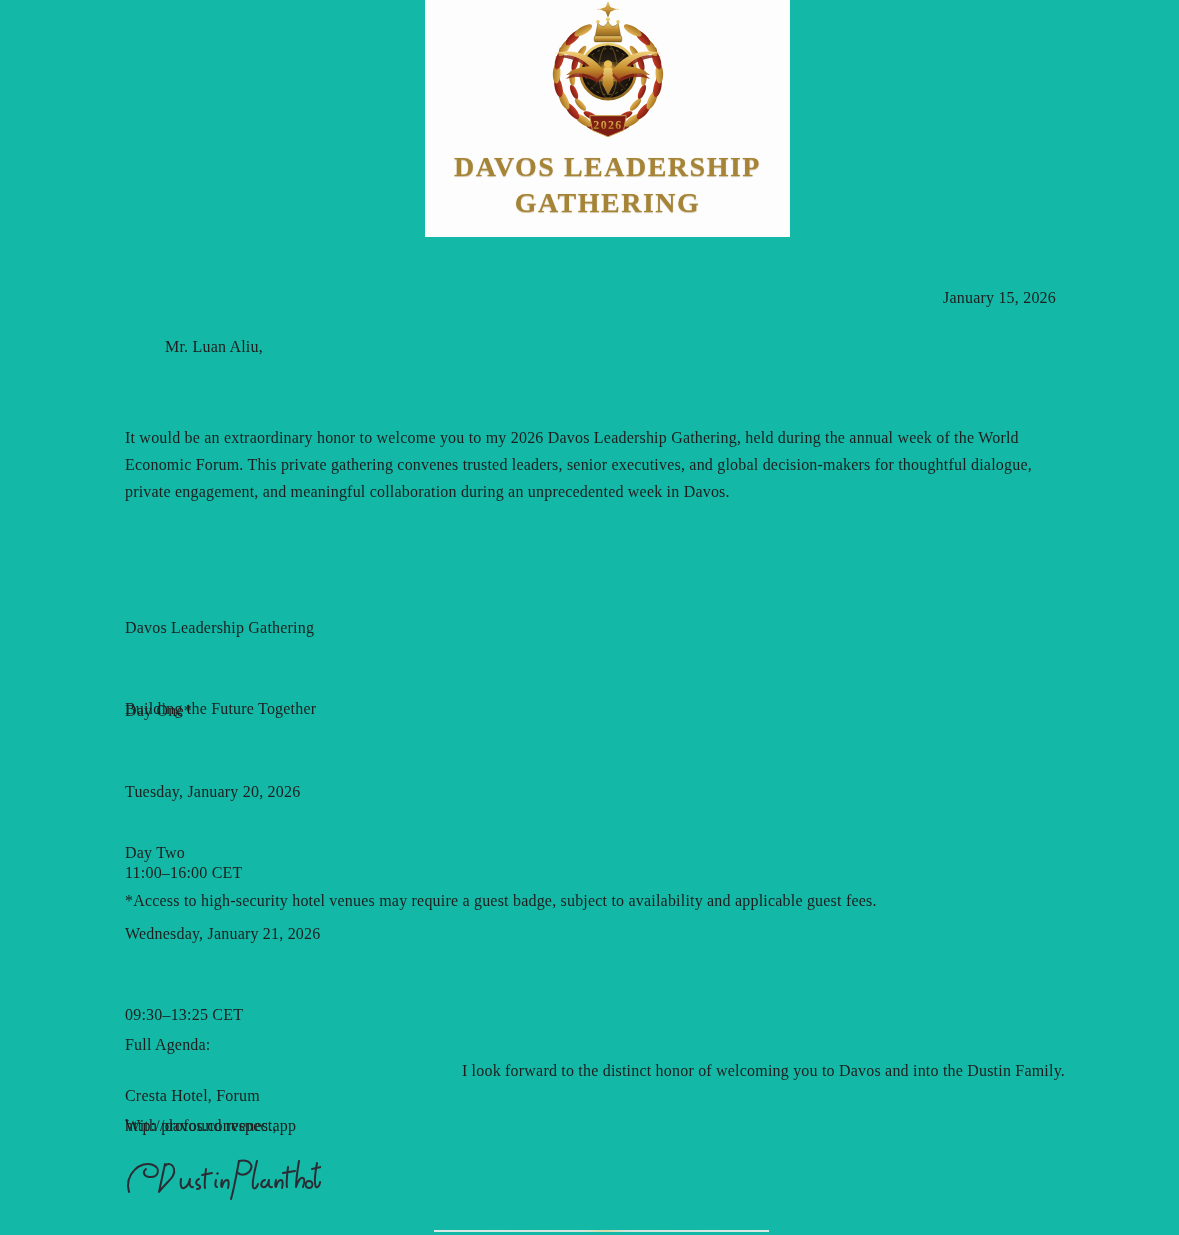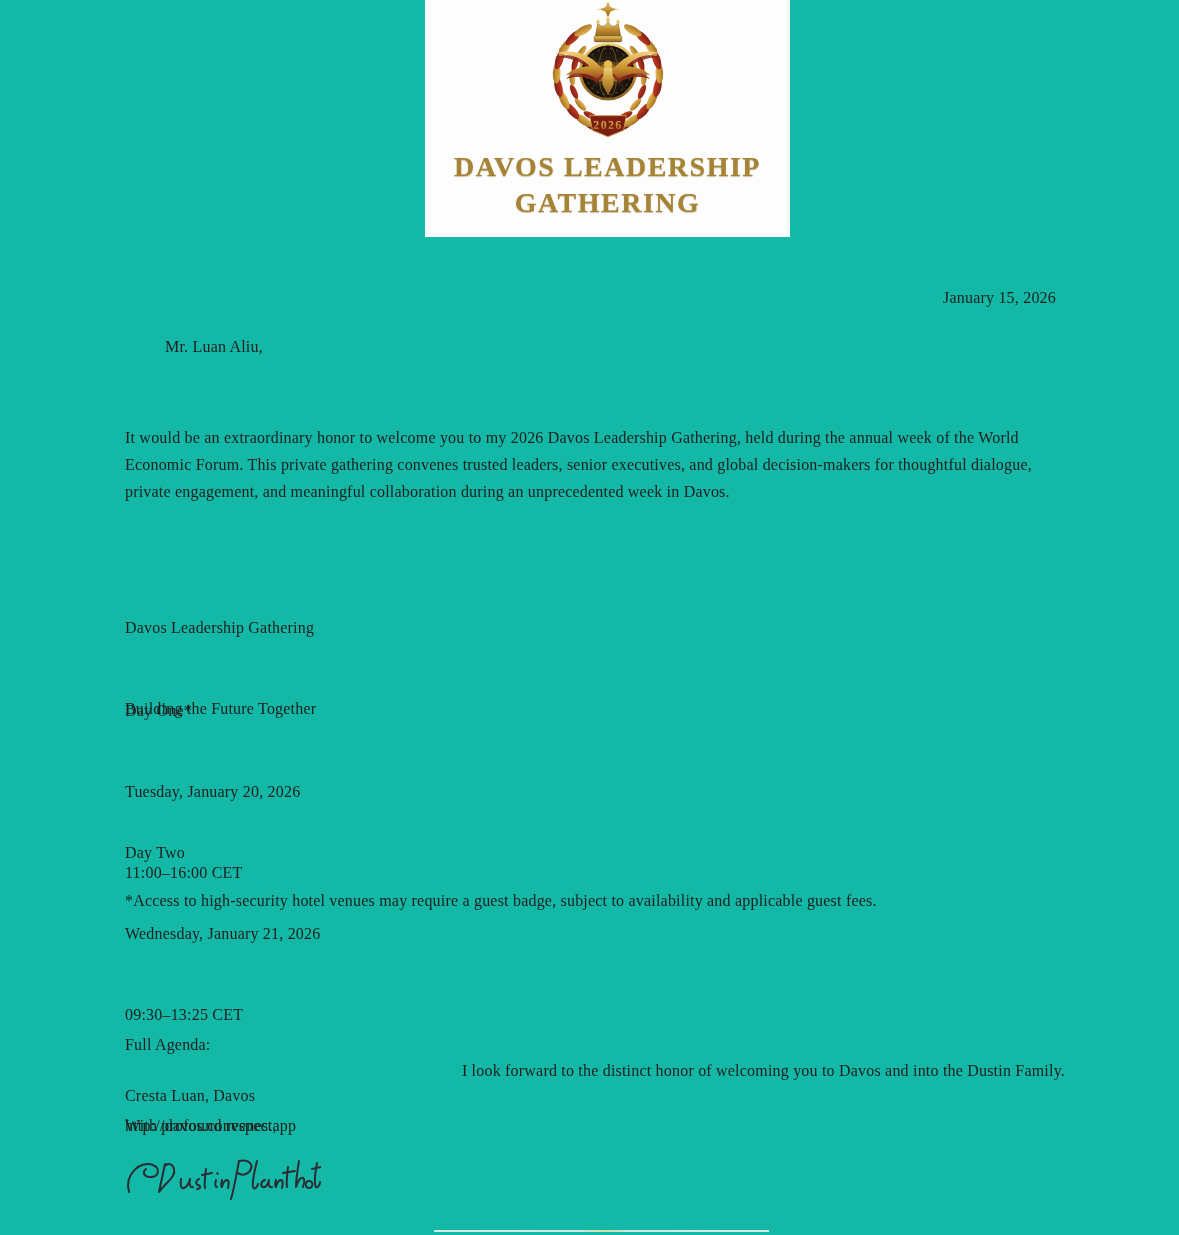--- a/index.html
+++ b/index.html
@@ -175,21 +175,21 @@
   <div class="block day-one">
     <div>Day One*</div>
     <div>Tuesday, January 20, 2026</div>
     <div>11:00–16:00 CET</div>
   </div>
 
   <div class="block day-two">
     <div>Day Two</div>
     <div>Wednesday, January 21, 2026</div>
     <div>09:30–13:25 CET</div>
-    <div>Cresta Luan, Davos</div>
+    <div>Cresta Hotel, Forum</div>
   </div>
 
   <div class="block footnote">*Access to high-security hotel venues may require a guest badge, subject to availability and applicable guest fees.</div>
 
   <div class="block agenda">
     <div>Full Agenda:</div>
     <div><a class="agenda-url">http://davos.convenes.app</a></div>
   </div>
 
   <div class="block closing">I look forward to the distinct honor of welcoming you to Davos and into the Dustin Family.</div>

